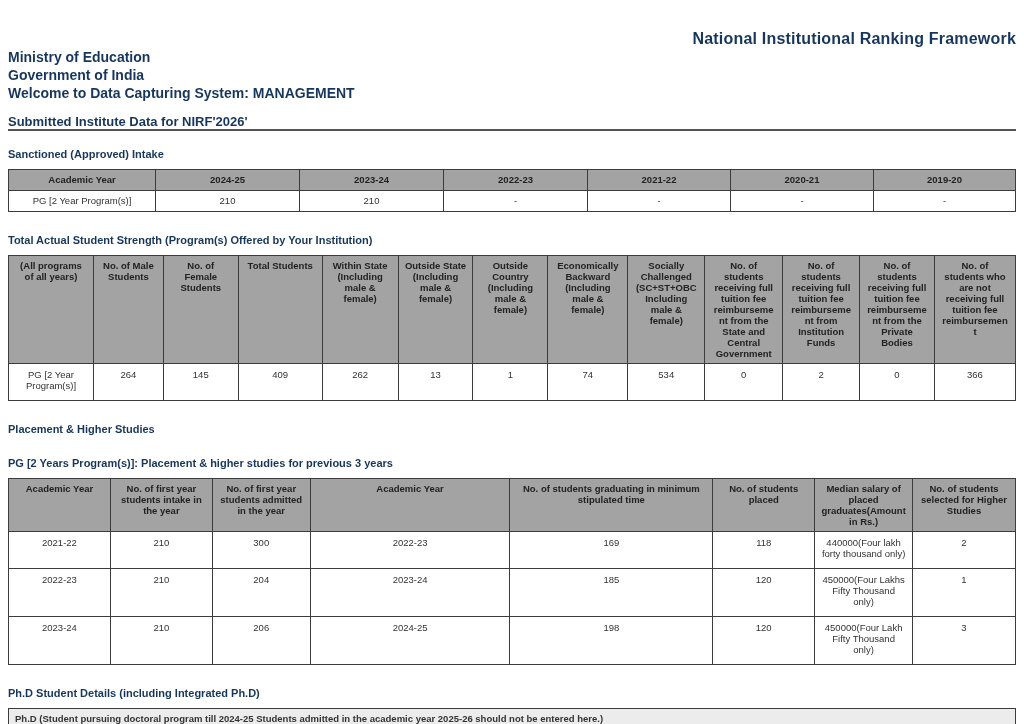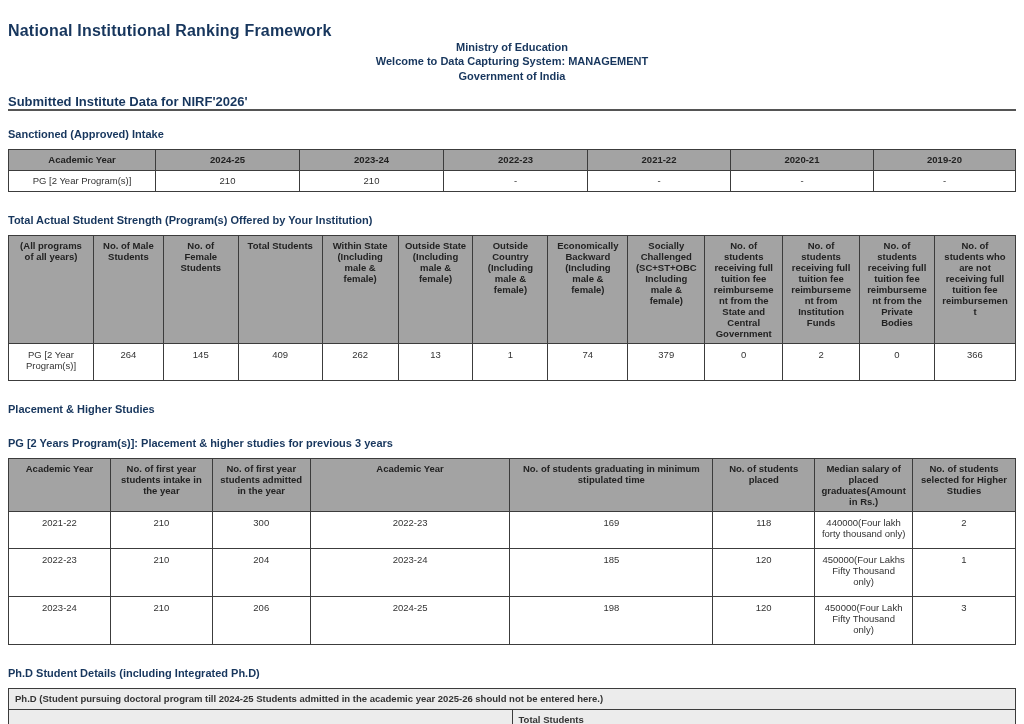--- a/index.html
+++ b/index.html
@@ -4,22 +4,22 @@
 <style>
   html,body { margin:0; padding:0; background:#ffffff; }
   body {
     width:1024px; height:724px; overflow:hidden;
     font-family:"Liberation Sans","DejaVu Sans",sans-serif;
     color:#333333; font-size:10px;
   }
   .page { padding:6px 8px 0 8px; }
 
   
-  .main-title { text-align:left; color:#17365d; font-size:16px; font-weight:bold; margin-top:16px; letter-spacing:.2px; }
-  .sub { text-align:center; color:#17365d; font-size:11px; font-weight:bold; line-height:1.3; }
+  .main-title { text-align:right; color:#17365d; font-size:16px; font-weight:bold; margin-top:24px; letter-spacing:.2px; }
+  .sub { text-align:left; color:#17365d; font-size:14px; font-weight:bold; line-height:1.3; }
 
   .submitted { color:#17365d; font-weight:bold; font-size:13px; margin-top:11px; }
   .institute { color:#4a4a4a; font-size:11px; margin-top:3px; padding-bottom:7px; }
   hr.divider { border:none; border-top:2px solid #555555; margin:0; }
 
   .section-heading { color:#17365d; font-weight:bold; font-size:11px; }
   .mt-lg { margin-top:22px; }
   .mt-md { margin-top:17px; }
   .mt-sm { margin-top:9px; }
 
@@ -33,22 +33,22 @@
   .tight td, .tight th { padding-top:4px; padding-bottom:5px; }
 </style>
 </head>
 <body>
 
 <div class="page">
 
   <div>
     <div class="main-title">National Institutional Ranking Framework</div>
     <div class="sub">Ministry of Education</div>
+    <div class="sub">Government of India</div>
     <div class="sub">Welcome to Data Capturing System: MANAGEMENT</div>
-    <div class="sub">Government of India</div>
   </div>
 
   <div class="submitted">Submitted Institute Data for NIRF'2026'</div>
   <hr class="divider">
 
   <div class="section-heading mt-md">Sanctioned (Approved) Intake</div>
   <table class="mt-sm tight">
     <colgroup>
       <col style="width:14.6%">
         <col style="width:14.3%">
@@ -119,21 +119,21 @@
     <tbody>
         <tr>
           <td>PG [2 Year Program(s)]</td>
           <td>264</td>
           <td>145</td>
           <td>409</td>
           <td>262</td>
           <td>13</td>
           <td>1</td>
           <td>74</td>
-          <td>379</td>
+          <td>534</td>
           <td>0</td>
           <td>2</td>
           <td>0</td>
           <td>366</td>
         </tr>
       </tbody>
   </table>
 
   <div class="section-heading mt-lg">Placement &amp; Higher Studies</div>
   <div class="section-heading mt-lg">PG [2 Years Program(s)]: Placement &amp; higher studies for previous 3 years</div>

